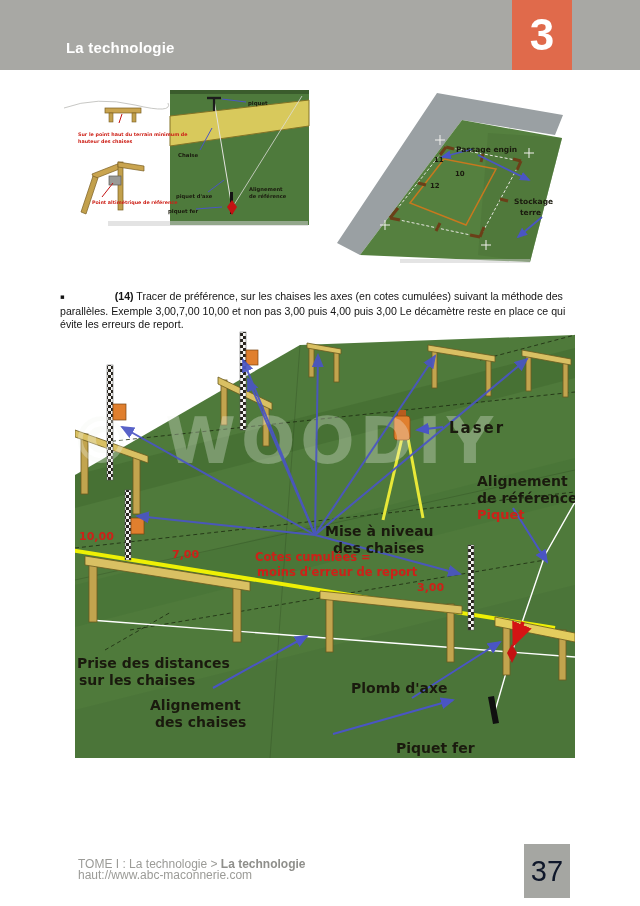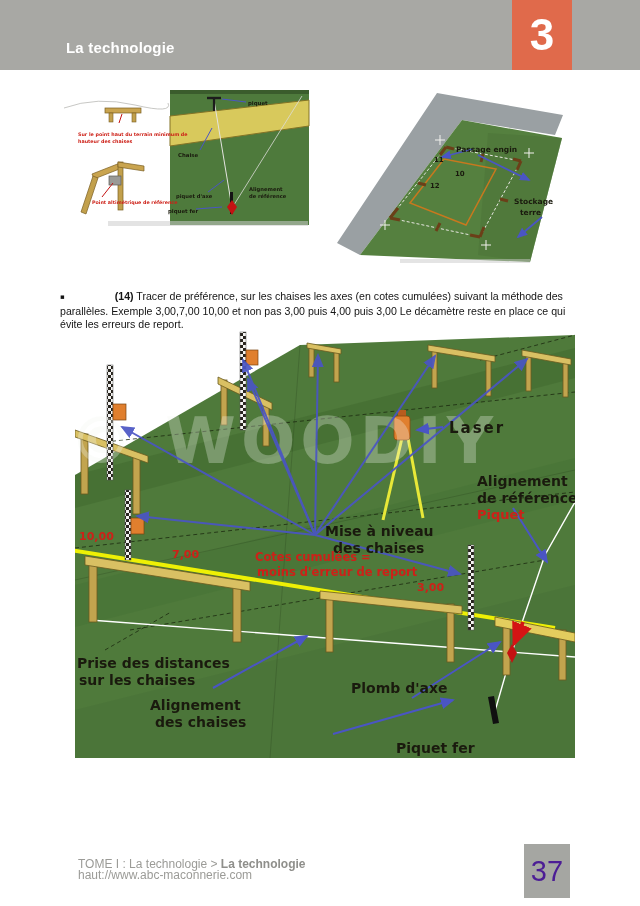--- a/index.html
+++ b/index.html
@@ -17,21 +17,21 @@
   .fig-main{position:absolute;left:75px;top:330px;}
   
   .bullet{position:absolute;left:60px;top:290px;width:514px;font-size:10.6px;line-height:13.6px;color:#141414;}
   .b-marker{font-family:"DejaVu Sans",sans-serif;font-size:7px;vertical-align:1px;margin-right:4px;}
   .b-ref{font-weight:bold;margin-left:46px;}
   
   .footer{position:absolute;left:78px;top:859px;font-size:12px;line-height:11px;color:#9b9b97;}
   .fb{font-weight:bold;color:#8f8f8b;}
   .pagenum{position:absolute;left:524px;top:844px;width:46px;height:54px;background:#a5a6a2;
            display:flex;align-items:center;justify-content:center;}
-  .pagenum span{color:#4c1d95;font-size:29px;font-weight:normal;}
+  .pagenum span{color:#0f172a;font-size:29px;font-weight:normal;}
   svg text{font-family:"DejaVu Sans","Liberation Sans",sans-serif;font-weight:bold;}
   .redtxt{fill:#cd2118;}
   .darktxt{fill:#1a1a0e;}
 </style>
 </head>
 <body>
 
 <div class="page">
 
   <div class="header">

